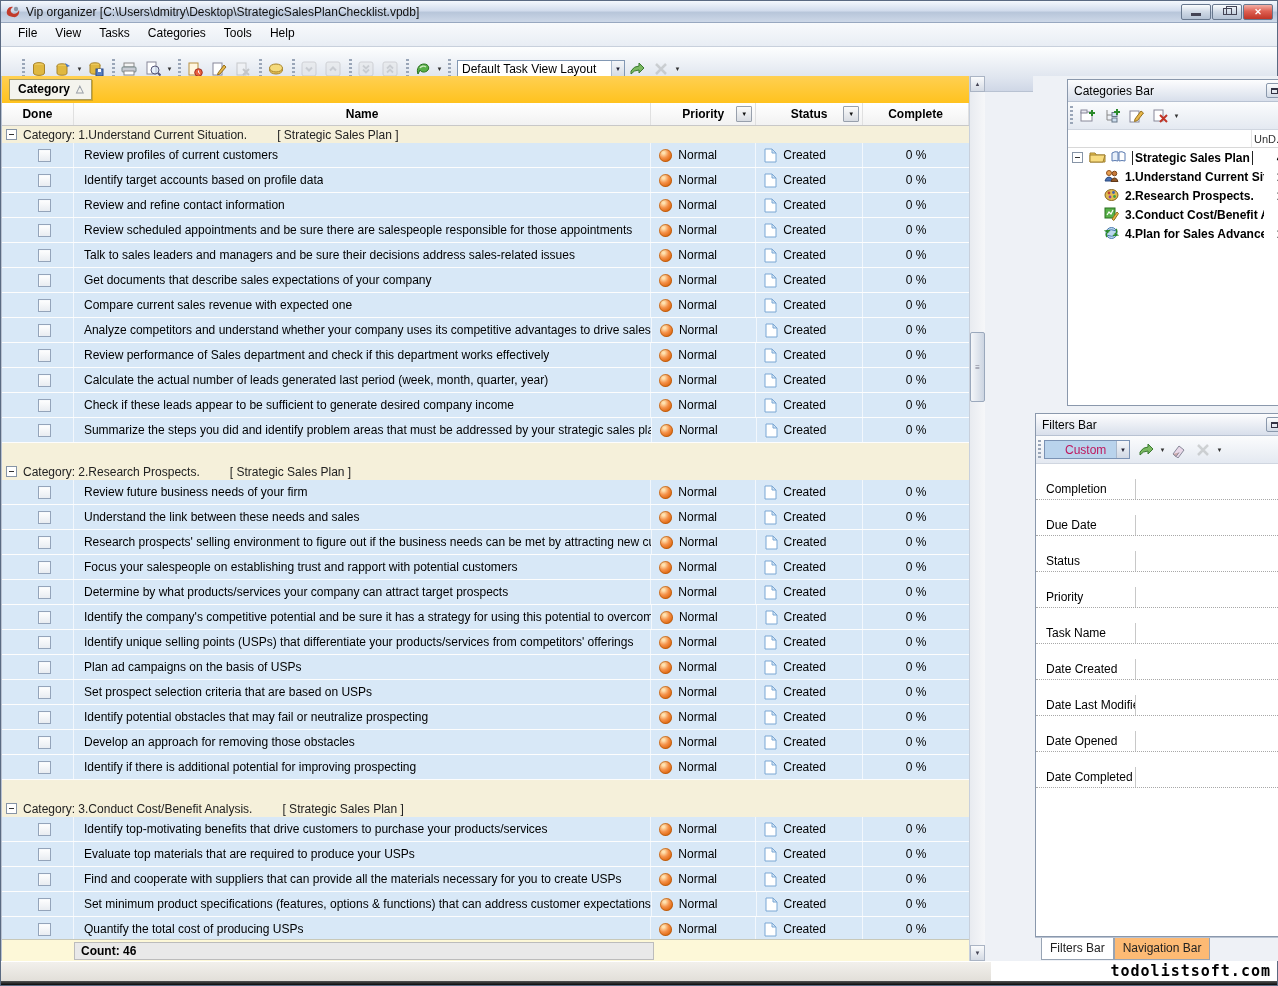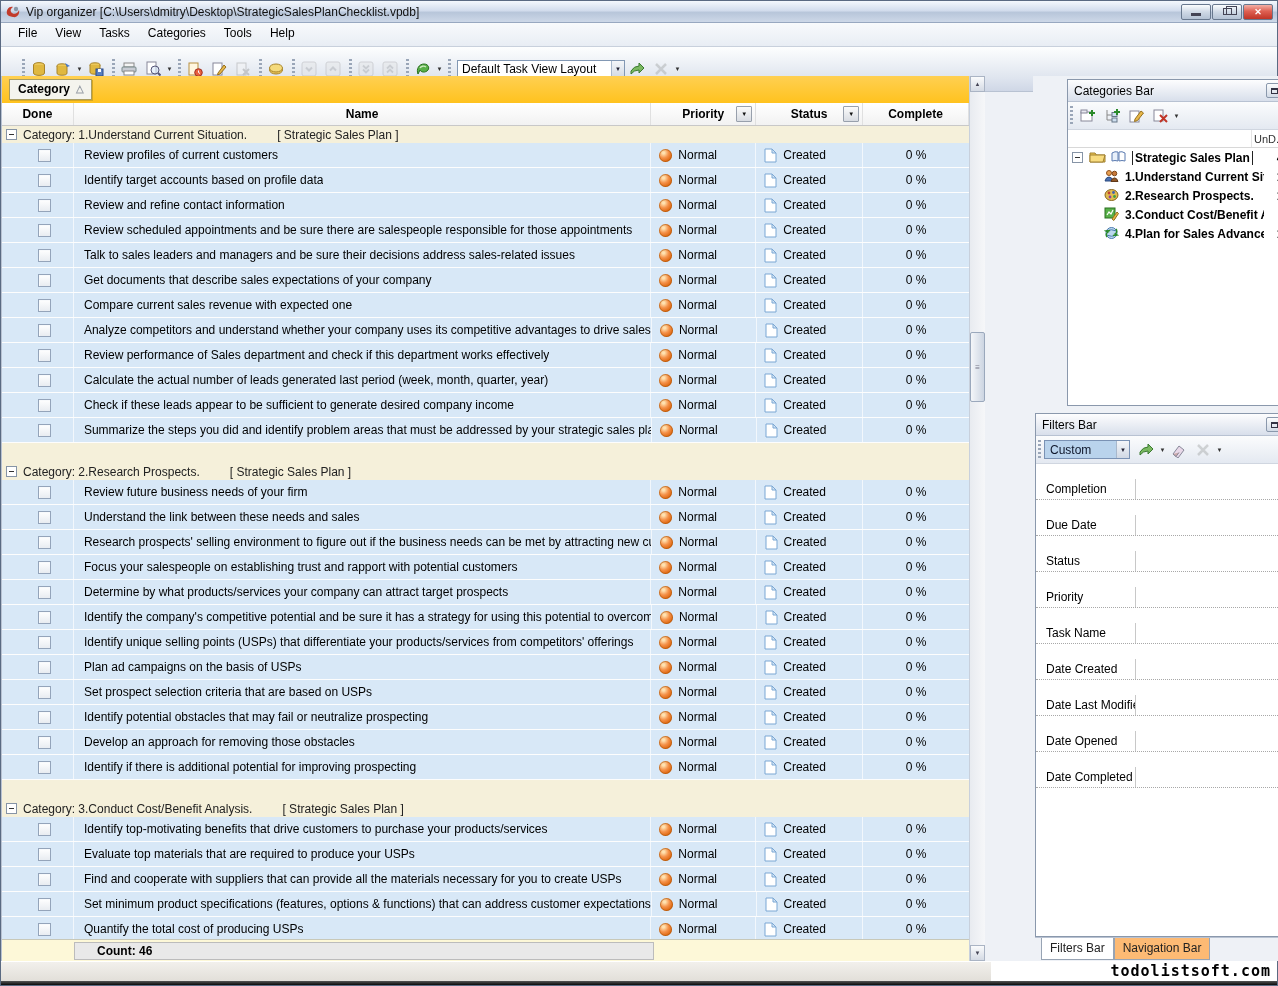--- a/index.html
+++ b/index.html
@@ -59,21 +59,21 @@
   .c-done { width:72px; justify-content:flex-start; padding-left:36px; }
   .c-name { width:578px; padding-left:10px; }
   .c-prio { width:105px; padding-left:8px; gap:6px; }
   .c-stat { width:107px; padding-left:8px; gap:6px; }
   .c-comp { width:106px; justify-content:center; border-right:none; }
   .checkbox { width:13px; height:13px; border:1px solid #94a4ba; background:linear-gradient(#ffffff,#e8ecf1); box-shadow:inset 1px 1px 0 #f8fafc; }
   .p-ball { width:13px; height:13px; border-radius:50%; background:radial-gradient(circle at 35% 30%, #ffe2b0 8%, #f5924a 40%, #e06a14 70%, #b84f08); box-shadow:inset 0 0 0 1px rgba(160,80,0,.5); flex:none; }
   .name-text, .prio-text, .stat-text { white-space:nowrap; overflow:hidden; }
 
   .count-row { height:22px; background:#fdf8d8; flex:none; display:flex; align-items:center; border-top:1px solid #c8c8b8; }
-  .count-box { margin-left:72px; width:580px; height:18px; background:#e9e9e9; border:1px solid #bcbcbc; display:flex; align-items:center; padding-left:22px; font-weight:bold; }
+  .count-box { margin-left:72px; width:580px; height:18px; background:#e9e9e9; border:1px solid #bcbcbc; display:flex; align-items:center; padding-left:6px; font-weight:bold; }
 
   
   .vscroll { width:16px; flex:none; background:#eef0f4; border-left:1px solid #c8d0dc; display:flex; flex-direction:column; }
   .sb-btn { height:16px; flex:none; border:1px solid #aab4c4; background:linear-gradient(#fafbfc,#d4dae4); display:flex; align-items:center; justify-content:center; font-size:6px; color:#445; }
   .sb-track { flex:1; position:relative; background:linear-gradient(90deg,#e8ebf0,#f6f7f9); }
   .sb-thumb { position:absolute; left:0; right:0; top:240px; height:70px; border:1px solid #9aa8bc; border-radius:2px; background:linear-gradient(90deg,#f4f6f9,#ccd5e2); display:flex; align-items:center; justify-content:center; font-size:8px; color:#778; }
 
   
   .right-col { width:294px; flex:none; padding:3px 2px 0 2px; display:flex; flex-direction:column; background:#eef1f6; }
   .panel { border:1px solid #8a98ac; background:#fff; display:flex; flex-direction:column; }
@@ -93,21 +93,21 @@
   .tree-row { height:19px; display:flex; align-items:center; font-weight:bold; }
   .tree-row .lbl { white-space:nowrap; overflow:hidden; flex:1; padding:0 2px; }
   .tree-row.root .lbl-box { border:1px solid #222; background:#fff; padding:0 2px; white-space:nowrap; }
   .tree-row .cnt { width:30px; text-align:right; padding-right:4px; flex:none; }
   .tree-icon { width:16px; height:15px; flex:none; margin-right:3px; }
   .indent { width:22px; flex:none; }
 
   
   .filt-panel { flex:none; height:524px; margin-top:7px; }
   .preset-combo { width:86px; height:19px; border:1px solid #7a92b4; background:#b9d3ec; display:flex; align-items:center; }
-  .preset-combo .val { flex:1; padding-left:5px; color:#0f172a; }
+  .preset-combo .val { flex:1; padding-left:20px; color:#be185d; }
   .filter-rows { flex:1; overflow:hidden; }
   .f-row { height:21px; display:flex; align-items:center; border-bottom:1px dotted #a8a8a8;margin-top:15px; }
   .f-label { width:100px; flex:none; padding-left:10px; border-right:1px solid #c8c8c8; height:100%; display:flex; align-items:center; white-space:nowrap; overflow:hidden; }
   .f-value { flex:1; }
   .f-dd { width:17px; height:17px; margin-right:2px; border:1px solid #98a0ac; background:linear-gradient(#fbfbfb,#d8dce2); display:flex; align-items:center; justify-content:center; font-size:6px; color:#111; flex:none; }
 
   .dock-tabs { height:24px; display:flex; align-items:flex-start; padding-left:6px; background:#eef1f6; border-top:1px solid #b8c2d2; }
   .dock-tab { padding:3px 8px 4px 8px; border:1px solid #98a4b4; border-top:none; font-size:12px; background:#fdba74; color:#222; }
   .dock-tab.active { background:#fff; }
 

